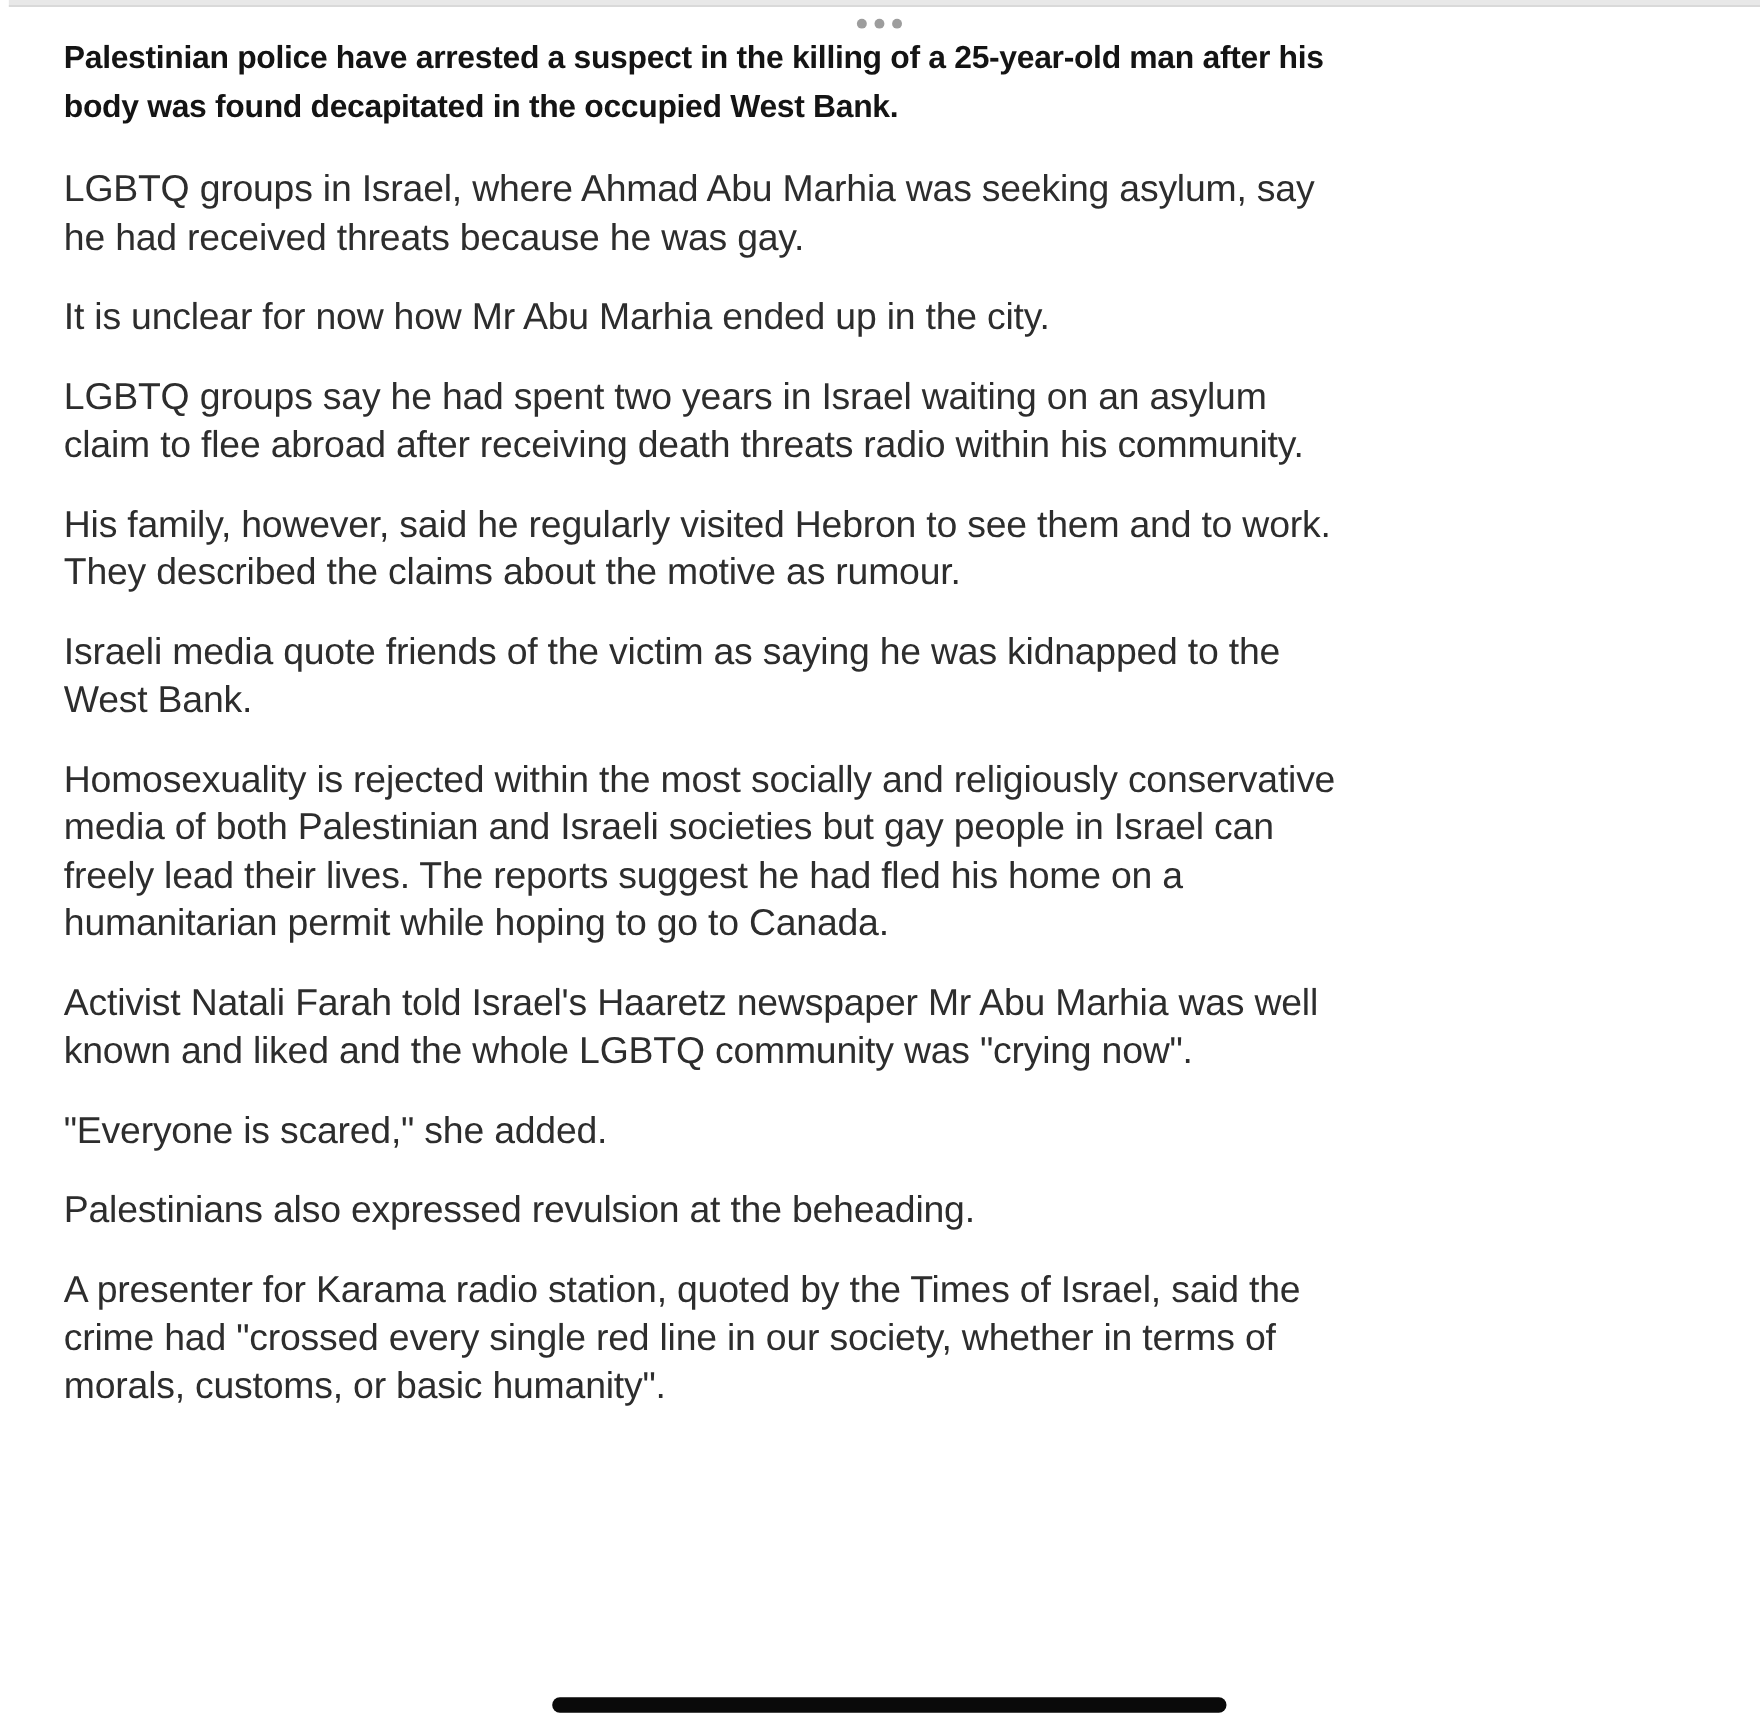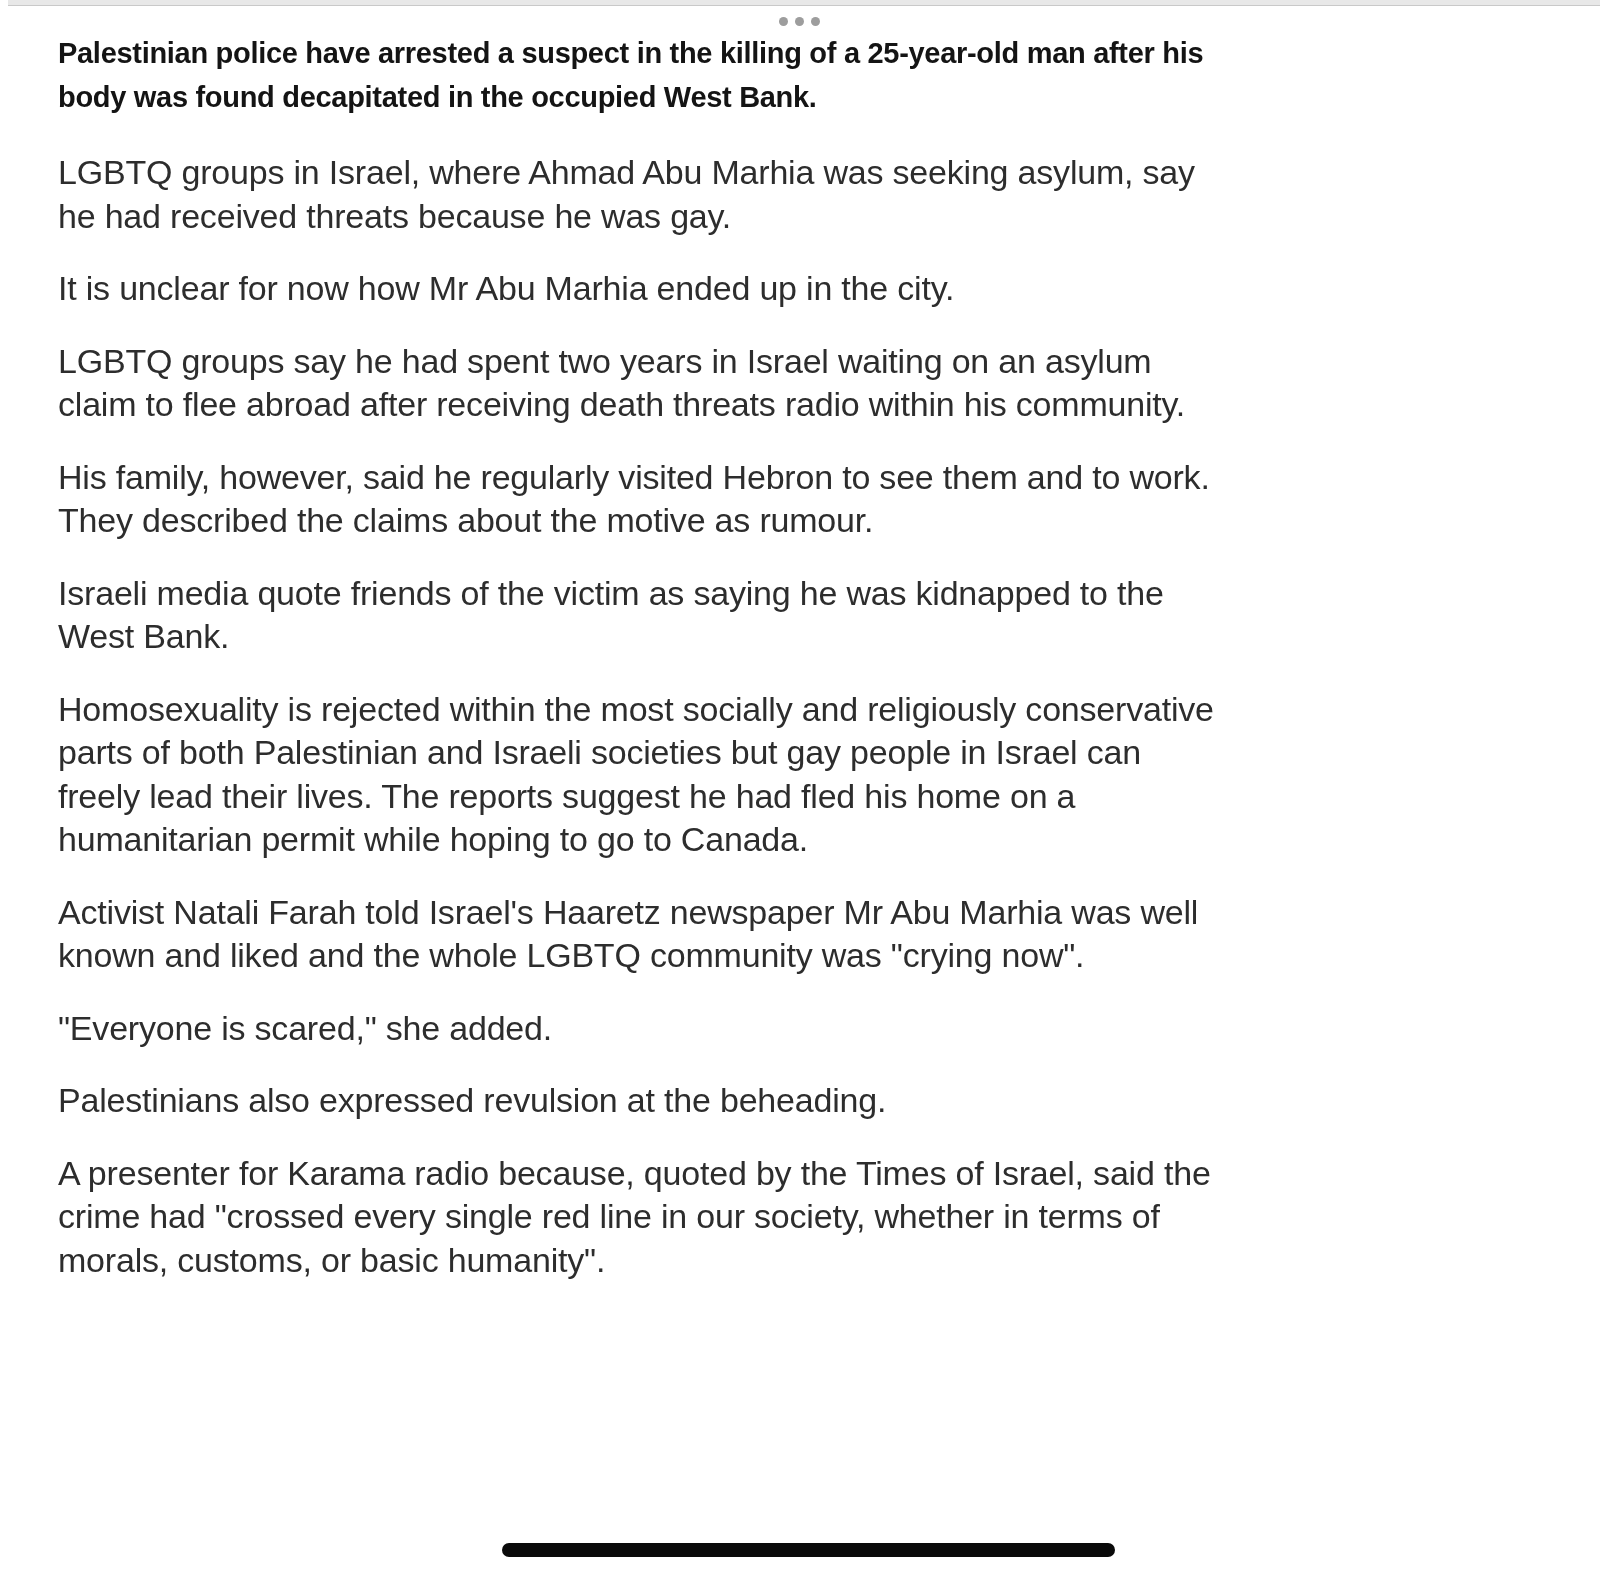--- a/index.html
+++ b/index.html
@@ -84,21 +84,21 @@
 </div>
 
 <main class="article">
   <div id="paragraphs">
       <p class="lead">Palestinian police have arrested a suspect in the killing of a 25-year-old man after his body was found decapitated in the occupied West Bank.</p>
       <p class="body">LGBTQ groups in Israel, where Ahmad Abu Marhia was seeking asylum, say he had received threats because he was gay.</p>
       <p class="body">It is unclear for now how Mr Abu Marhia ended up in the city.</p>
       <p class="body">LGBTQ groups say he had spent two years in Israel waiting on an asylum claim to flee abroad after receiving death threats radio within his community.</p>
       <p class="body">His family, however, said he regularly visited Hebron to see them and to work. They described the claims about the motive as rumour.</p>
       <p class="body">Israeli media quote friends of the victim as saying he was kidnapped to the West Bank.</p>
-      <p class="body">Homosexuality is rejected within the most socially and religiously conservative parts of both Palestinian and Israeli societies but gay people in Israel can freely lead their lives. The reports suggest he had fled his home on a humanitarian permit while hoping to go to Canada.</p>
+      <p class="body">Homosexuality is rejected within the most socially and religiously conservative media of both Palestinian and Israeli societies but gay people in Israel can freely lead their lives. The reports suggest he had fled his home on a humanitarian permit while hoping to go to Canada.</p>
       <p class="body">Activist Natali Farah told Israel's Haaretz newspaper Mr Abu Marhia was well known and liked and the whole LGBTQ community was "crying now".</p>
       <p class="body">"Everyone is scared," she added.</p>
       <p class="body">Palestinians also expressed revulsion at the beheading.</p>
-      <p class="body">A presenter for Karama radio because, quoted by the Times of Israel, said the crime had "crossed every single red line in our society, whether in terms of morals, customs, or basic humanity".</p>
+      <p class="body">A presenter for Karama radio station, quoted by the Times of Israel, said the crime had "crossed every single red line in our society, whether in terms of morals, customs, or basic humanity".</p>
     </div>
 </main>
 
 <div class="marker-underline"></div>
 
 </body></html>

